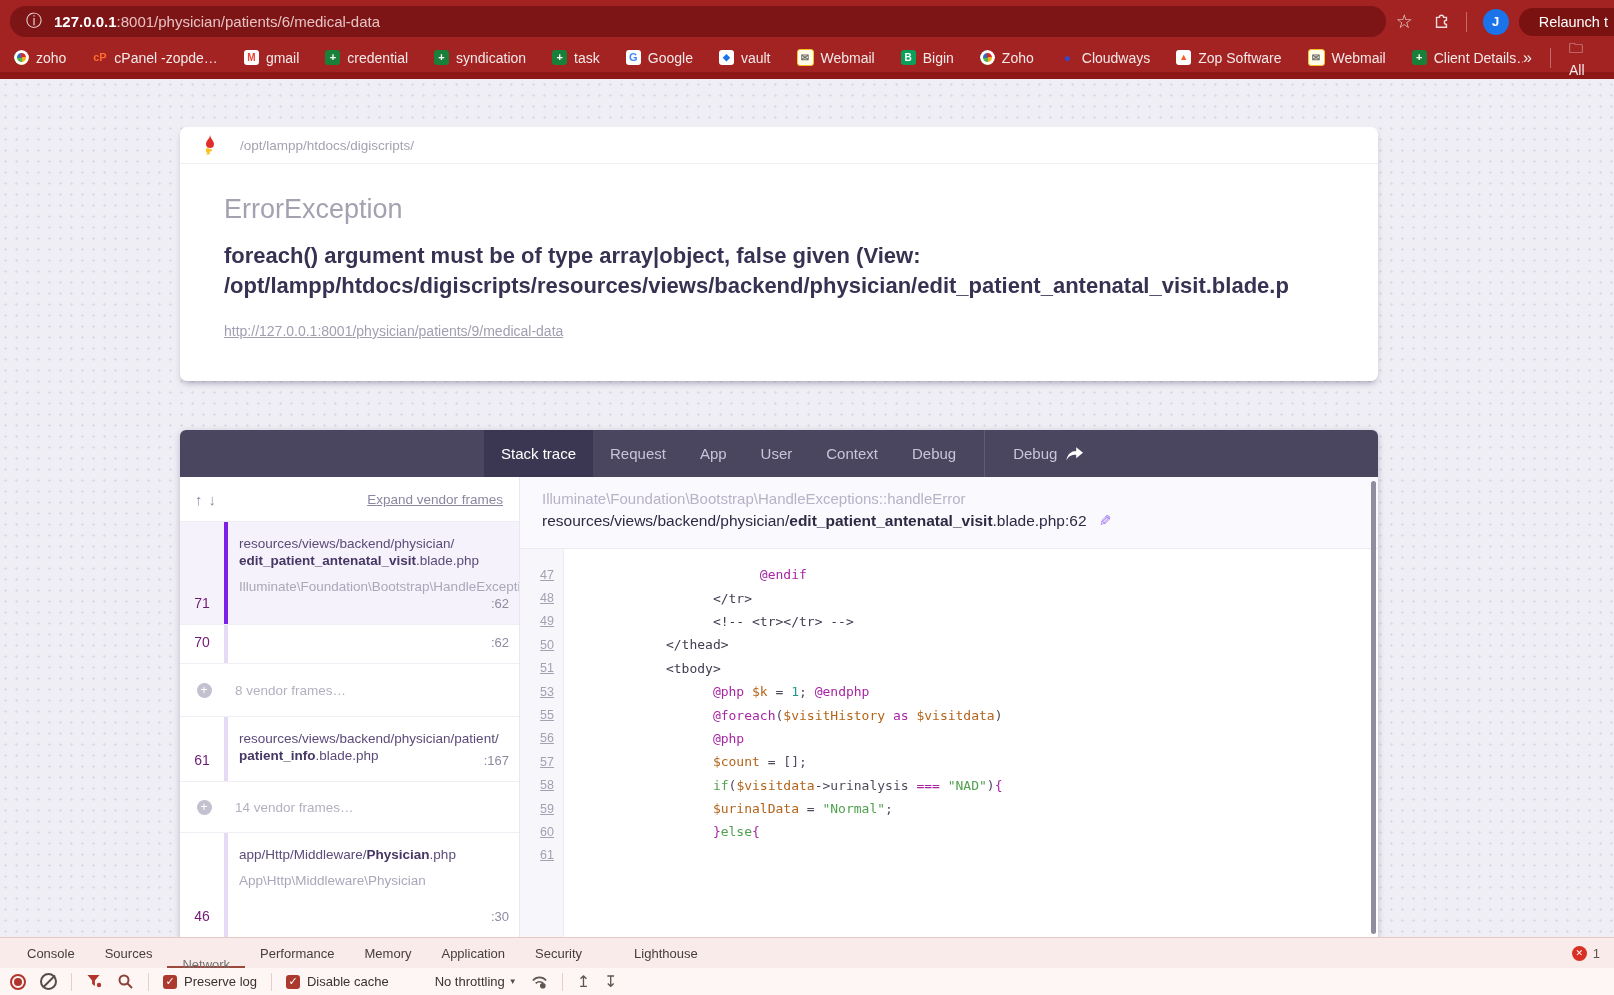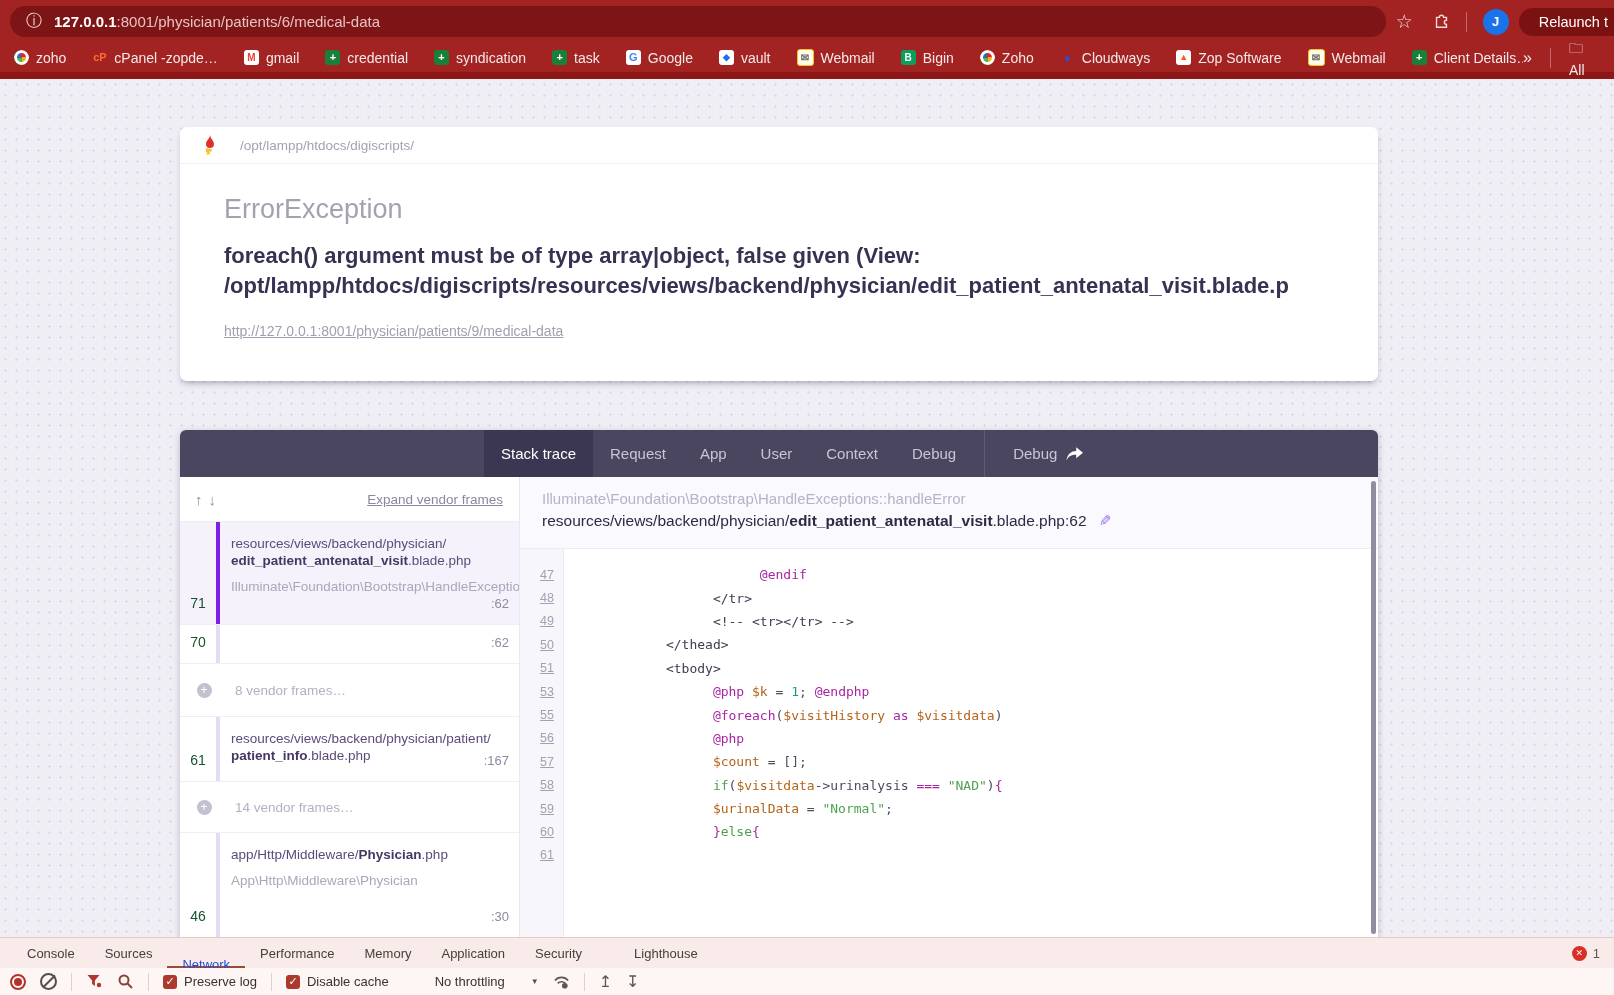--- a/index.html
+++ b/index.html
@@ -67,22 +67,22 @@
   .card2-content{flex:1;display:flex;min-height:0;}
 
   
   .sidebar{width:339px;flex:none;background:#fff;border-right:1px solid #e9e7f1;display:flex;flex-direction:column;}
   .s-toolbar{height:44px;flex:none;display:flex;align-items:center;padding:0 16px 0 12px;border-bottom:1px solid #eeedf3;}
   .s-arrow{color:#928ea4;font-size:15px;margin:0 3px;cursor:default;}
   .expand-link{margin-left:auto;color:#8b87a0;font-size:13.5px;text-decoration:underline;cursor:default;}
   .frames{flex:1;display:flex;flex-direction:column;min-height:0;}
   .frame{display:flex;border-bottom:1px solid #efeef4;background:#fff;flex:none;overflow:hidden;}
   .frame.active{background:#f5f2fb;}
-  .f-num{width:36px;flex:none;display:flex;align-items:flex-end;justify-content:center;
-    padding-bottom:13px;color:#14532d;font-size:14px;}
+  .f-num{width:44px;flex:none;display:flex;align-items:flex-end;justify-content:center;
+    padding-bottom:13px;color:#701a75;font-size:14px;}
   .f-accent{width:4px;flex:none;background:#e5dbf5;}
   .frame.active .f-accent{background:#7c1fe8;}
   .f-content{flex:1;padding:13px 8px 12px 11px;font-size:13.5px;line-height:17px;min-width:0;}
   .f-path{color:#5b4b79;}
   .f-path b{color:#463764;}
   .f-prefix-block{display:block;}
   .f-class{color:#aba7ba;margin-top:9px;}
   .f-col{flex:none;display:flex;align-items:flex-end;padding:0 10px 13px 0;color:#8e8aa0;font-size:13px;}
   .vendor{display:flex;align-items:center;border-bottom:1px solid #efeef4;flex:none;}
   .v-iconcell{width:48px;flex:none;display:flex;align-items:center;justify-content:center;}
@@ -109,38 +109,38 @@
   .code-top-pad{height:14px;margin-top:-14px;}
   .tk-kw{color:#a626a4;} .tk-op{color:#a626a4;} .tk-tag{color:#3f3d50;} .tk-pln{color:#4d4b5e;}
   .tk-var{color:#b3641a;} .tk-num{color:#1d9b8a;} .tk-str{color:#50a14f;} .tk-kwg{color:#50a14f;}
   .code-sb{position:absolute;right:2px;top:4px;bottom:4px;width:5px;background:#908d9e;border-radius:3px;}
 
   
   .devtools{position:absolute;left:0;bottom:0;width:100%;height:57px;background:#f9ebe9;
     border-top:1px solid #e8c8c2;display:flex;flex-direction:column;}
   .dt-tabs{height:30px;flex:none;display:flex;align-items:stretch;padding-left:12px;font-size:13px;color:#463e39;}
   .dt-tab{display:flex;align-items:center;padding:0 15px;cursor:default;box-sizing:border-box;}
-  .dt-tab.active{color:#1d4ed8;border-bottom:2.5px solid #9c4a3e;margin-top:24px;}
+  .dt-tab.active{color:#737373;border-bottom:2.5px solid #9c4a3e;margin-top:24px;}
   .dt-tab.gap{margin-left:22px;}
   .dt-badge{margin-left:auto;display:flex;align-items:center;gap:6px;padding-right:14px;}
   .err-circle{width:15px;height:15px;border-radius:50%;background:#d93025;color:#fff;font-size:9px;
     display:flex;align-items:center;justify-content:center;line-height:1;}
   .err-count{color:#5f5650;font-size:13px;}
   .dt-toolbar{flex:1;background:#fdf6f5;display:flex;align-items:center;padding:0 10px;gap:14px;
     font-size:13px;color:#3a322f;}
   .dt-sep{width:1px;height:18px;background:#e6cfc9;flex:none;}
   .rec{width:12px;height:12px;border:2.5px solid #b3342c;border-radius:50%;position:relative;flex:none;}
   .rec::after{content:'';position:absolute;inset:2px;background:#b3342c;border-radius:50%;}
   .clr{width:13px;height:13px;border:2px solid #544d49;border-radius:50%;position:relative;flex:none;}
   .clr::after{content:'';position:absolute;left:5.5px;top:-2px;width:2px;height:17px;background:#544d49;transform:rotate(45deg);}
   .icon16{width:17px;height:17px;flex:none;}
   .cb{width:14px;height:14px;border-radius:3px;background:#ac392e;color:#fff;font-size:11px;
     display:inline-flex;align-items:center;justify-content:center;flex:none;line-height:1;}
   .dt-check{display:flex;align-items:center;gap:7px;}
-  .dt-select{display:flex;align-items:center;gap:26px;padding-left:32px;}
+  .dt-select{display:flex;align-items:center;gap:4px;padding-left:32px;}
   .dd-arrow{font-size:8px;color:#544d49;}
   .updown{font-size:16px;color:#5f5650;line-height:1;}
 </style>
 </head>
 <body>
 
 <div id="screen">
 
   <div class="chrome">
     <div class="urlrow">

